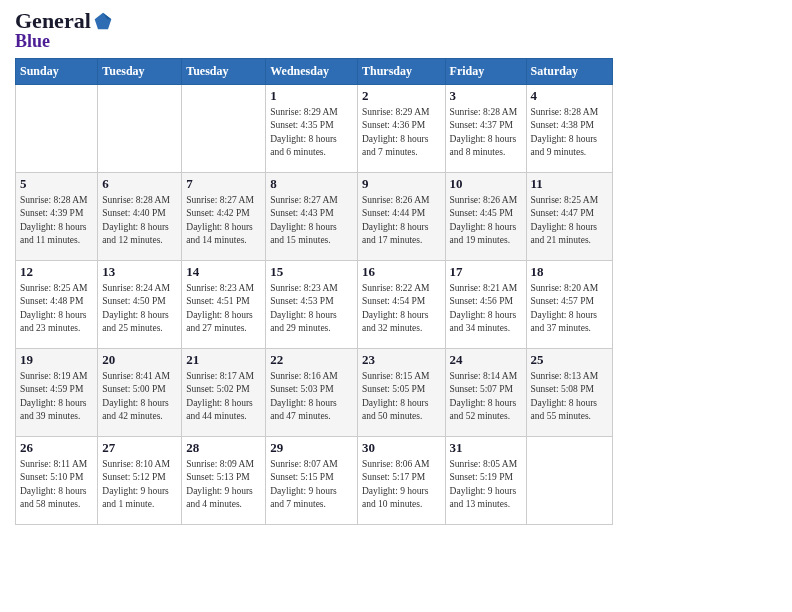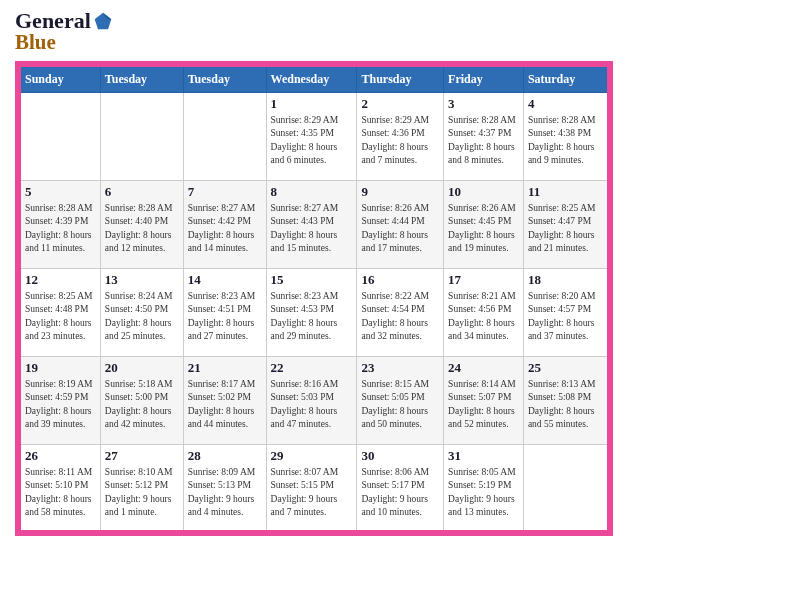--- a/index.html
+++ b/index.html
@@ -49,21 +49,21 @@
       color: #1a1a2e;
       line-height: 1.1;
     }
     .location {
       font-size: 14px;
       color: #333;
     }
     .calendar {
       width: 100%;
       border-collapse: collapse;
-      border: 6px solid #ec4899;
+      border: 1px solid #ec4899;
       padding-left: 18px;
     }
     .calendar th {
       background-color: #2e6db4;
       color: #fff;
       font-size: 12px;
       font-weight: bold;
       padding: 5px 4px;
       text-align: left;
       border: 1px solid #2560a0;
@@ -98,21 +98,21 @@
 <div class="container">
   <div class="header">
     <div class="logo">
       <div class="logo-text">
         <span class="logo-general">General</span>
         <svg class="logo-icon" viewBox="0 0 24 24">
           <polygon points="12,2 22,10 18,22 6,22 2,10" fill="#2e6db4"></polygon>
           <polygon points="12,2 22,10 17,10" fill="#1a5a9a"></polygon>
         </svg>
       </div>
-      <div style="font-size:21px; font-weight:bold; color:#a16207; line-height:1;">Blue</div>
+      <div style="font-size:18px; font-weight:bold; color:#4c1d95; line-height:1;">Blue</div>
     </div>
     <div class="title-area">
     </div>
   </div>
 
   <table class="calendar">
     <thead>
       <tr>
         <th>Sunday</th>
         <th>Tuesday</th>
@@ -262,21 +262,21 @@
         <tr>
           <td>
             <div class="day-number">19</div>
             <div class="day-info" style="white-space: pre-line;">Sunrise: 8:19 AM
 Sunset: 4:59 PM
 Daylight: 8 hours
 and 39 minutes.</div>
           </td>
           <td>
             <div class="day-number">20</div>
-            <div class="day-info" style="white-space: pre-line;">Sunrise: 5:18 AM
+            <div class="day-info" style="white-space: pre-line;">Sunrise: 8:41 AM
 Sunset: 5:00 PM
 Daylight: 8 hours
 and 42 minutes.</div>
           </td>
           <td>
             <div class="day-number">21</div>
             <div class="day-info" style="white-space: pre-line;">Sunrise: 8:17 AM
 Sunset: 5:02 PM
 Daylight: 8 hours
 and 44 minutes.</div>

